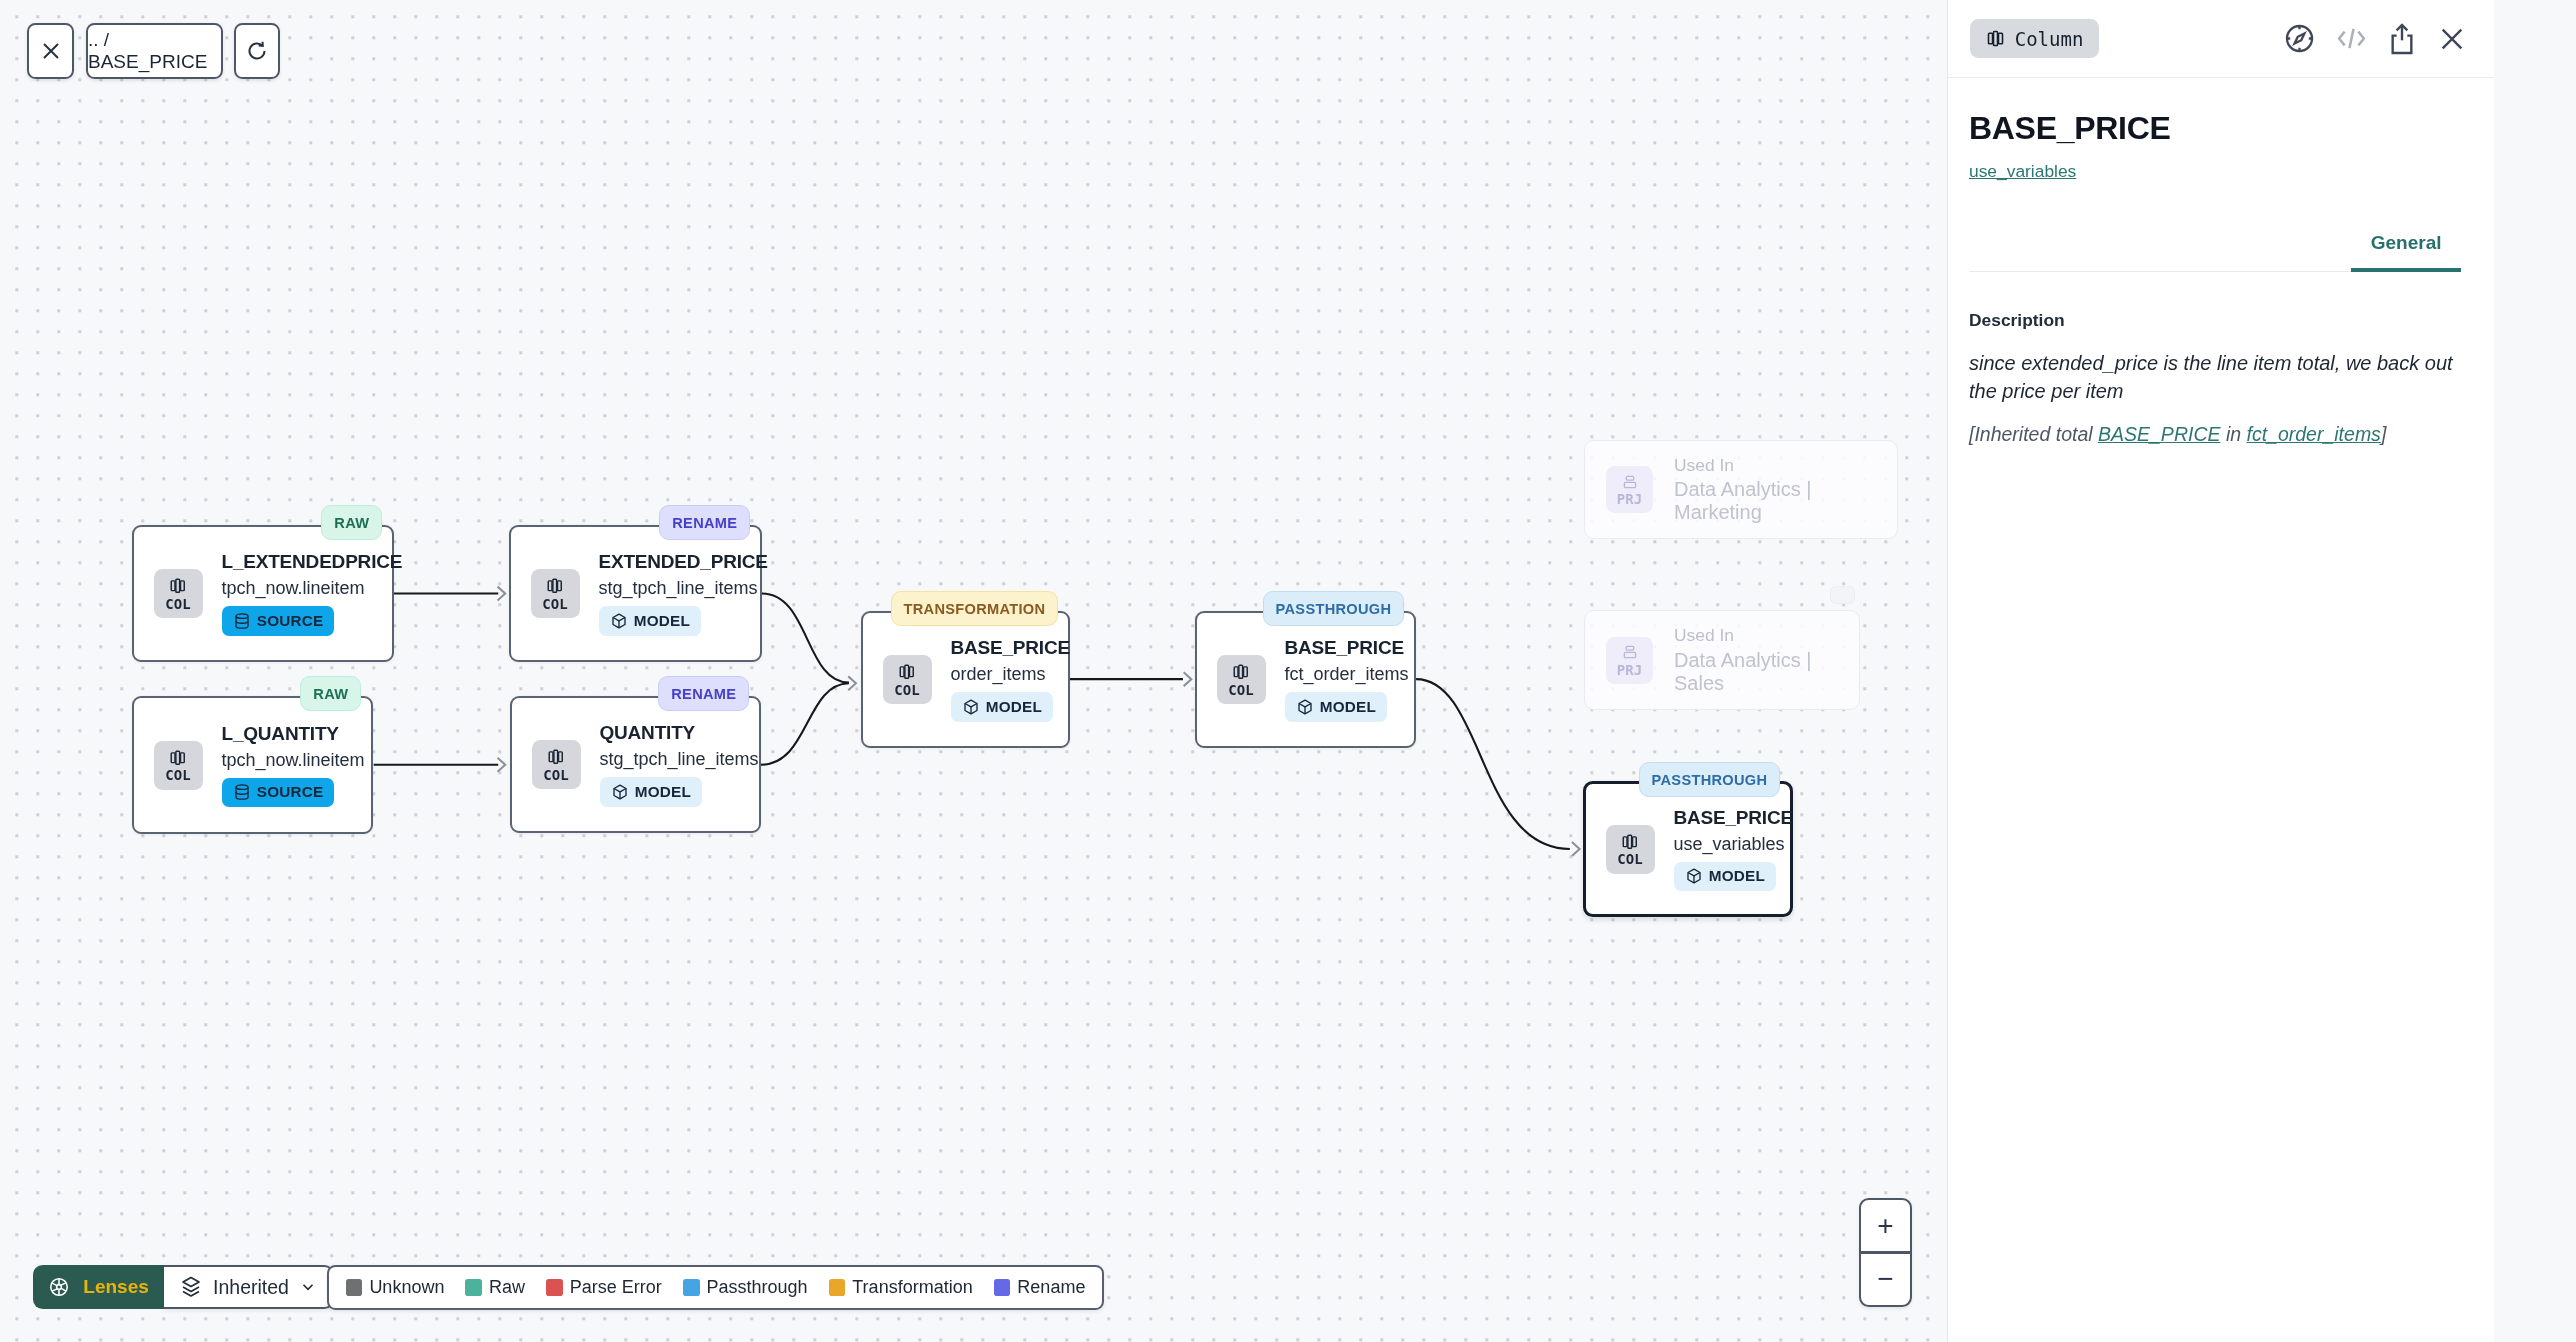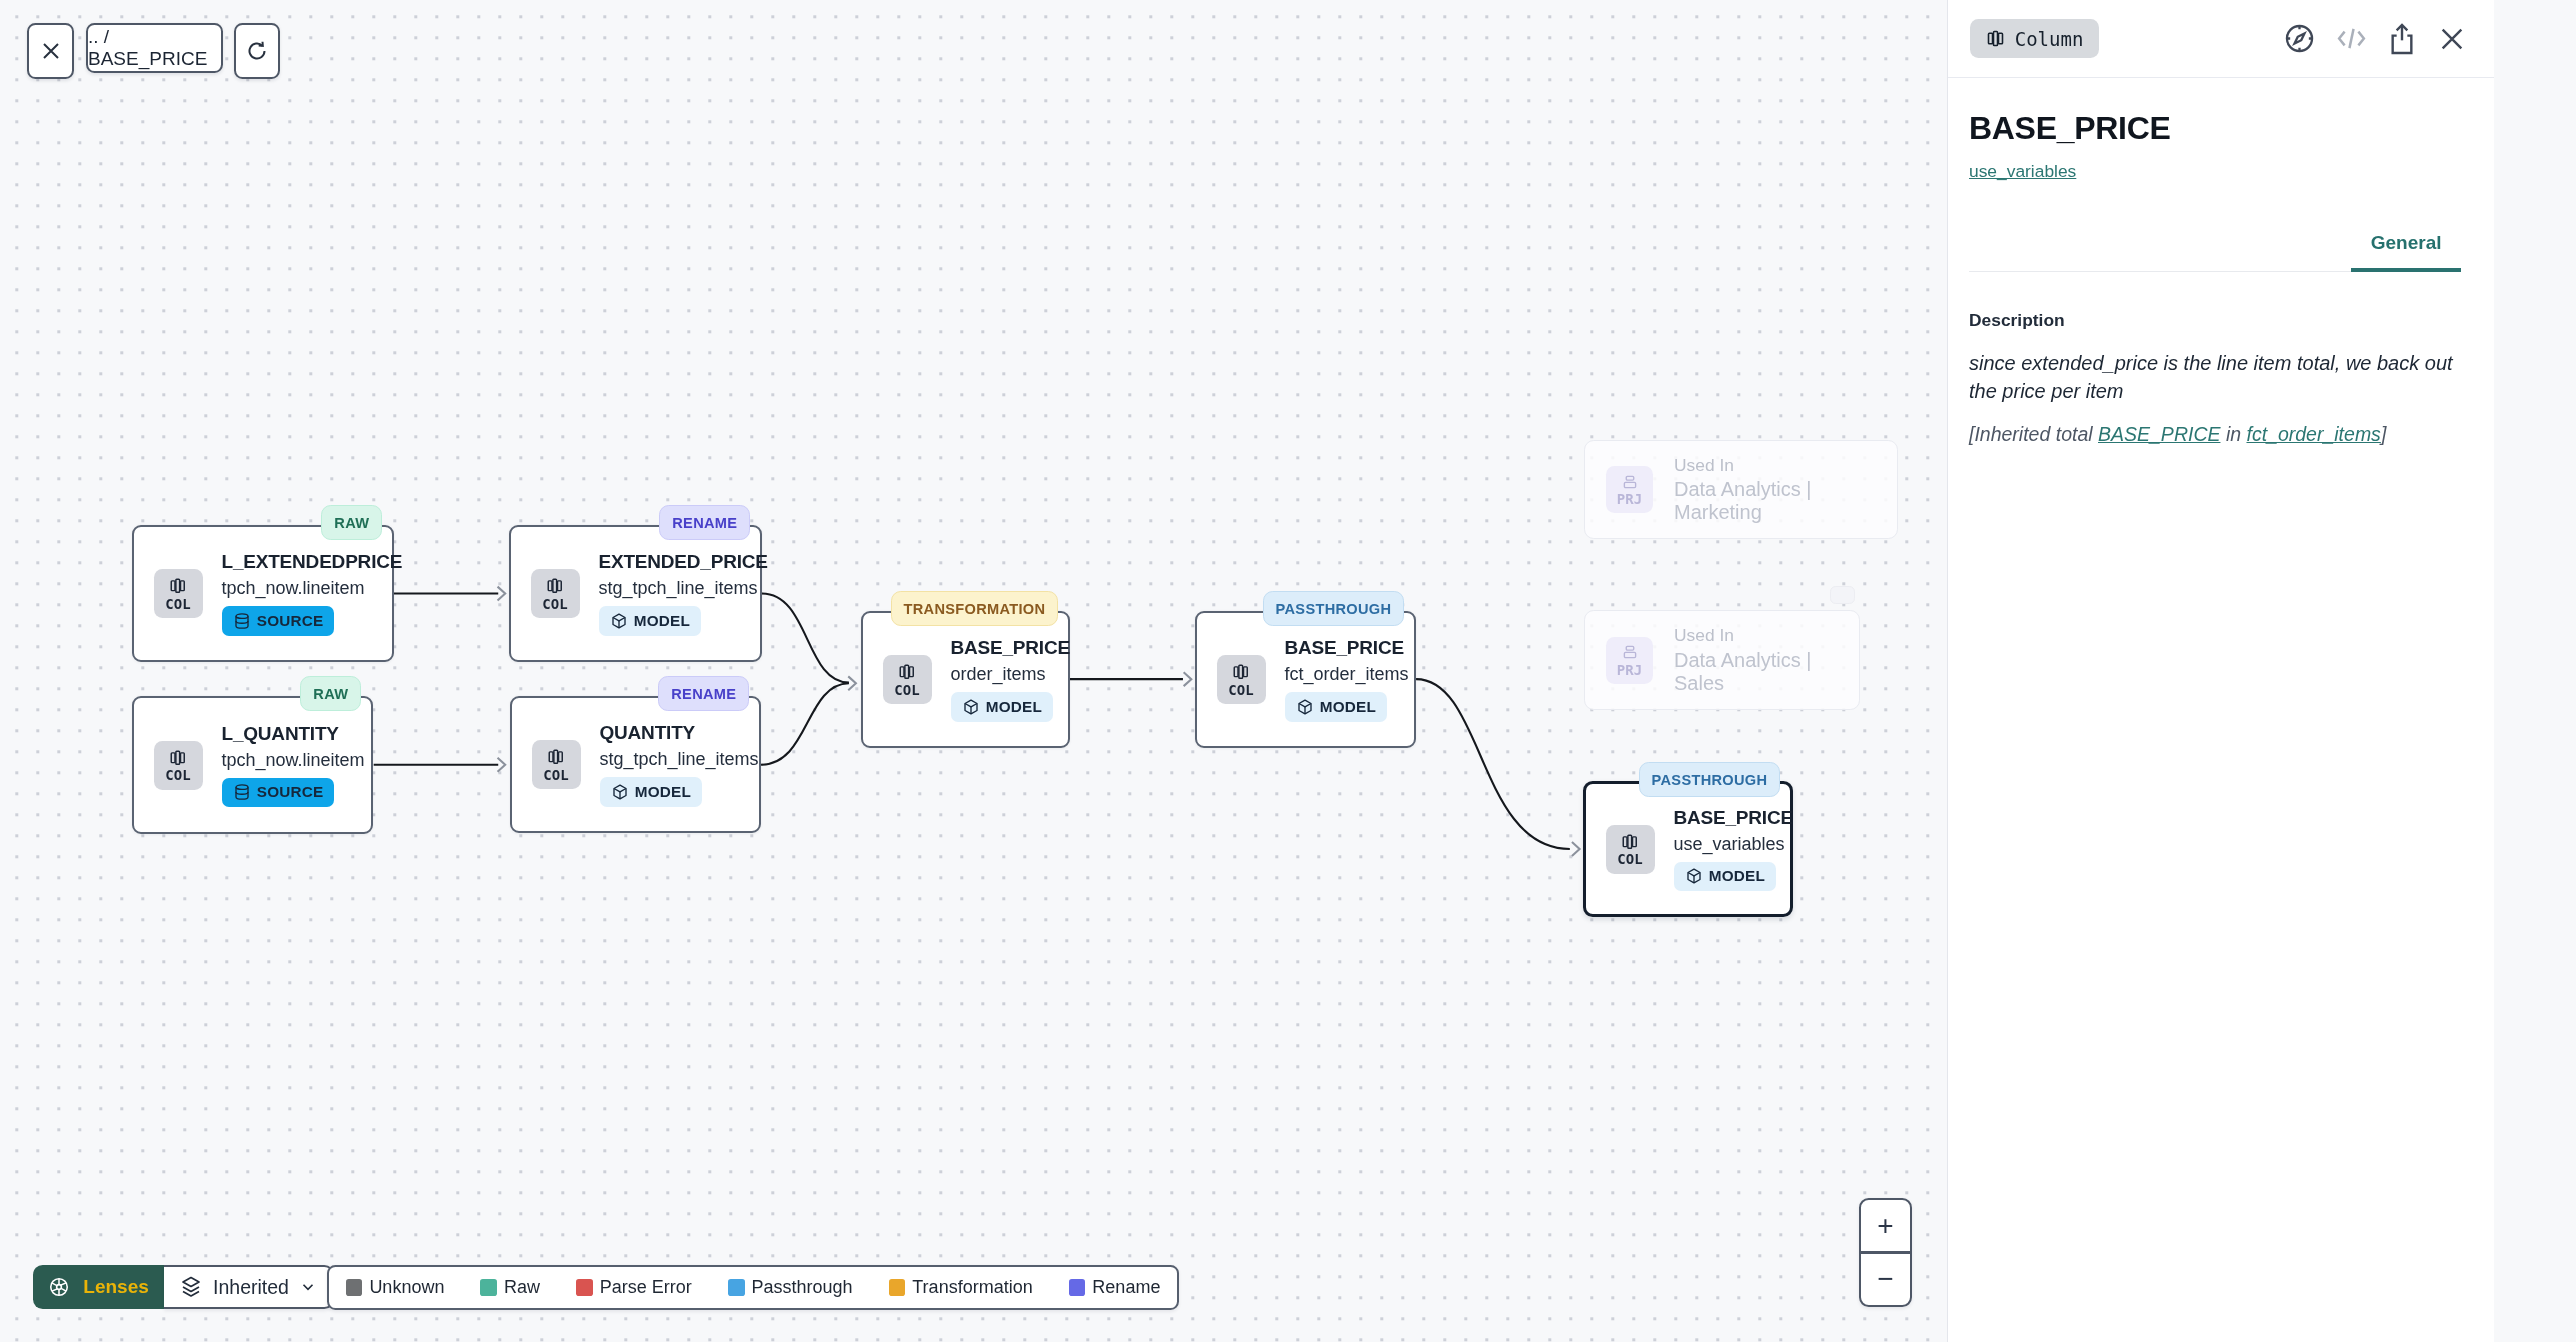--- a/index.html
+++ b/index.html
@@ -17,21 +17,21 @@
   }
   .edges { position:absolute; left:0; top:0; pointer-events:none; }
 
   
   .tool-btn {
     position:absolute; background:#fff; border:2.1px solid #4e5766; border-radius:8.4px;
     display:flex; align-items:center; justify-content:center;
     box-shadow:0 1.4px 3.5px rgba(20,30,50,.10); color:#28313f;
   }
   .btn-close-graph { left:27px; top:23px; width:47px; height:56px; }
-  .btn-breadcrumb { left:86px; top:23px; width:137px; height:50px; font-size:19px; color:#1c2533; }
+  .btn-breadcrumb { left:86px; top:23px; width:137px; height:56px; font-size:19px; color:#1c2533; }
   .btn-refresh { left:234px; top:23px; width:46px; height:56px; }
 
   
   .node {
     position:absolute; background:#fff; border:2.1px solid #5a6372; border-radius:9px;
     display:flex; align-items:center; gap:19px; padding:0 19.5px;
     box-shadow:0 0.7px 2.8px rgba(20,30,50,.06);
   }
   .node.selected { border:3.5px solid #141e2c; border-radius:9.7px; box-shadow:0 2.1px 5.6px rgba(20,30,50,.12); }
   .kind-chip {
@@ -80,21 +80,21 @@
     background:#2b5b50; color:#eab308; border-radius:9.7px 0 0 9.7px; display:flex; align-items:center;
     gap:13px; padding:0 15.3px; font-size:19px; font-weight:600;
   }
   .lens-right {
     background:#fff; border:2.1px solid #4e5766; border-left:none; border-radius:0 9.7px 9.7px 0;
     display:flex; align-items:center; gap:9.7px; padding:0 15.3px; font-size:19.5px; color:#222c3a;
     box-shadow:0 1.4px 3.5px rgba(20,30,50,.08);
   }
   .legend {
     position:absolute; left:327px; top:1265px; height:45px; background:#fff;
-    border:2.1px solid #565f6e; border-radius:8.4px; display:flex; align-items:center; gap:36px;
+    border:2.1px solid #565f6e; border-radius:8.4px; display:flex; align-items:center; gap:21px;
     padding:0 16.7px; box-shadow:0 1.4px 3.5px rgba(20,30,50,.08);
   }
   .legend-item { display:flex; align-items:center; gap:7px; font-size:18px; color:#1f2733; }
   .legend-swatch { width:16.7px; height:16.7px; border-radius:2.8px; display:inline-block; }
 
   
   .zoomctl {
     position:absolute; left:1859px; top:1198px; width:53px; height:109px; background:#fff;
     border:2.1px solid #4e5766; border-radius:9.7px; display:flex; flex-direction:column;
     box-shadow:0 1.4px 3.5px rgba(20,30,50,.08);

